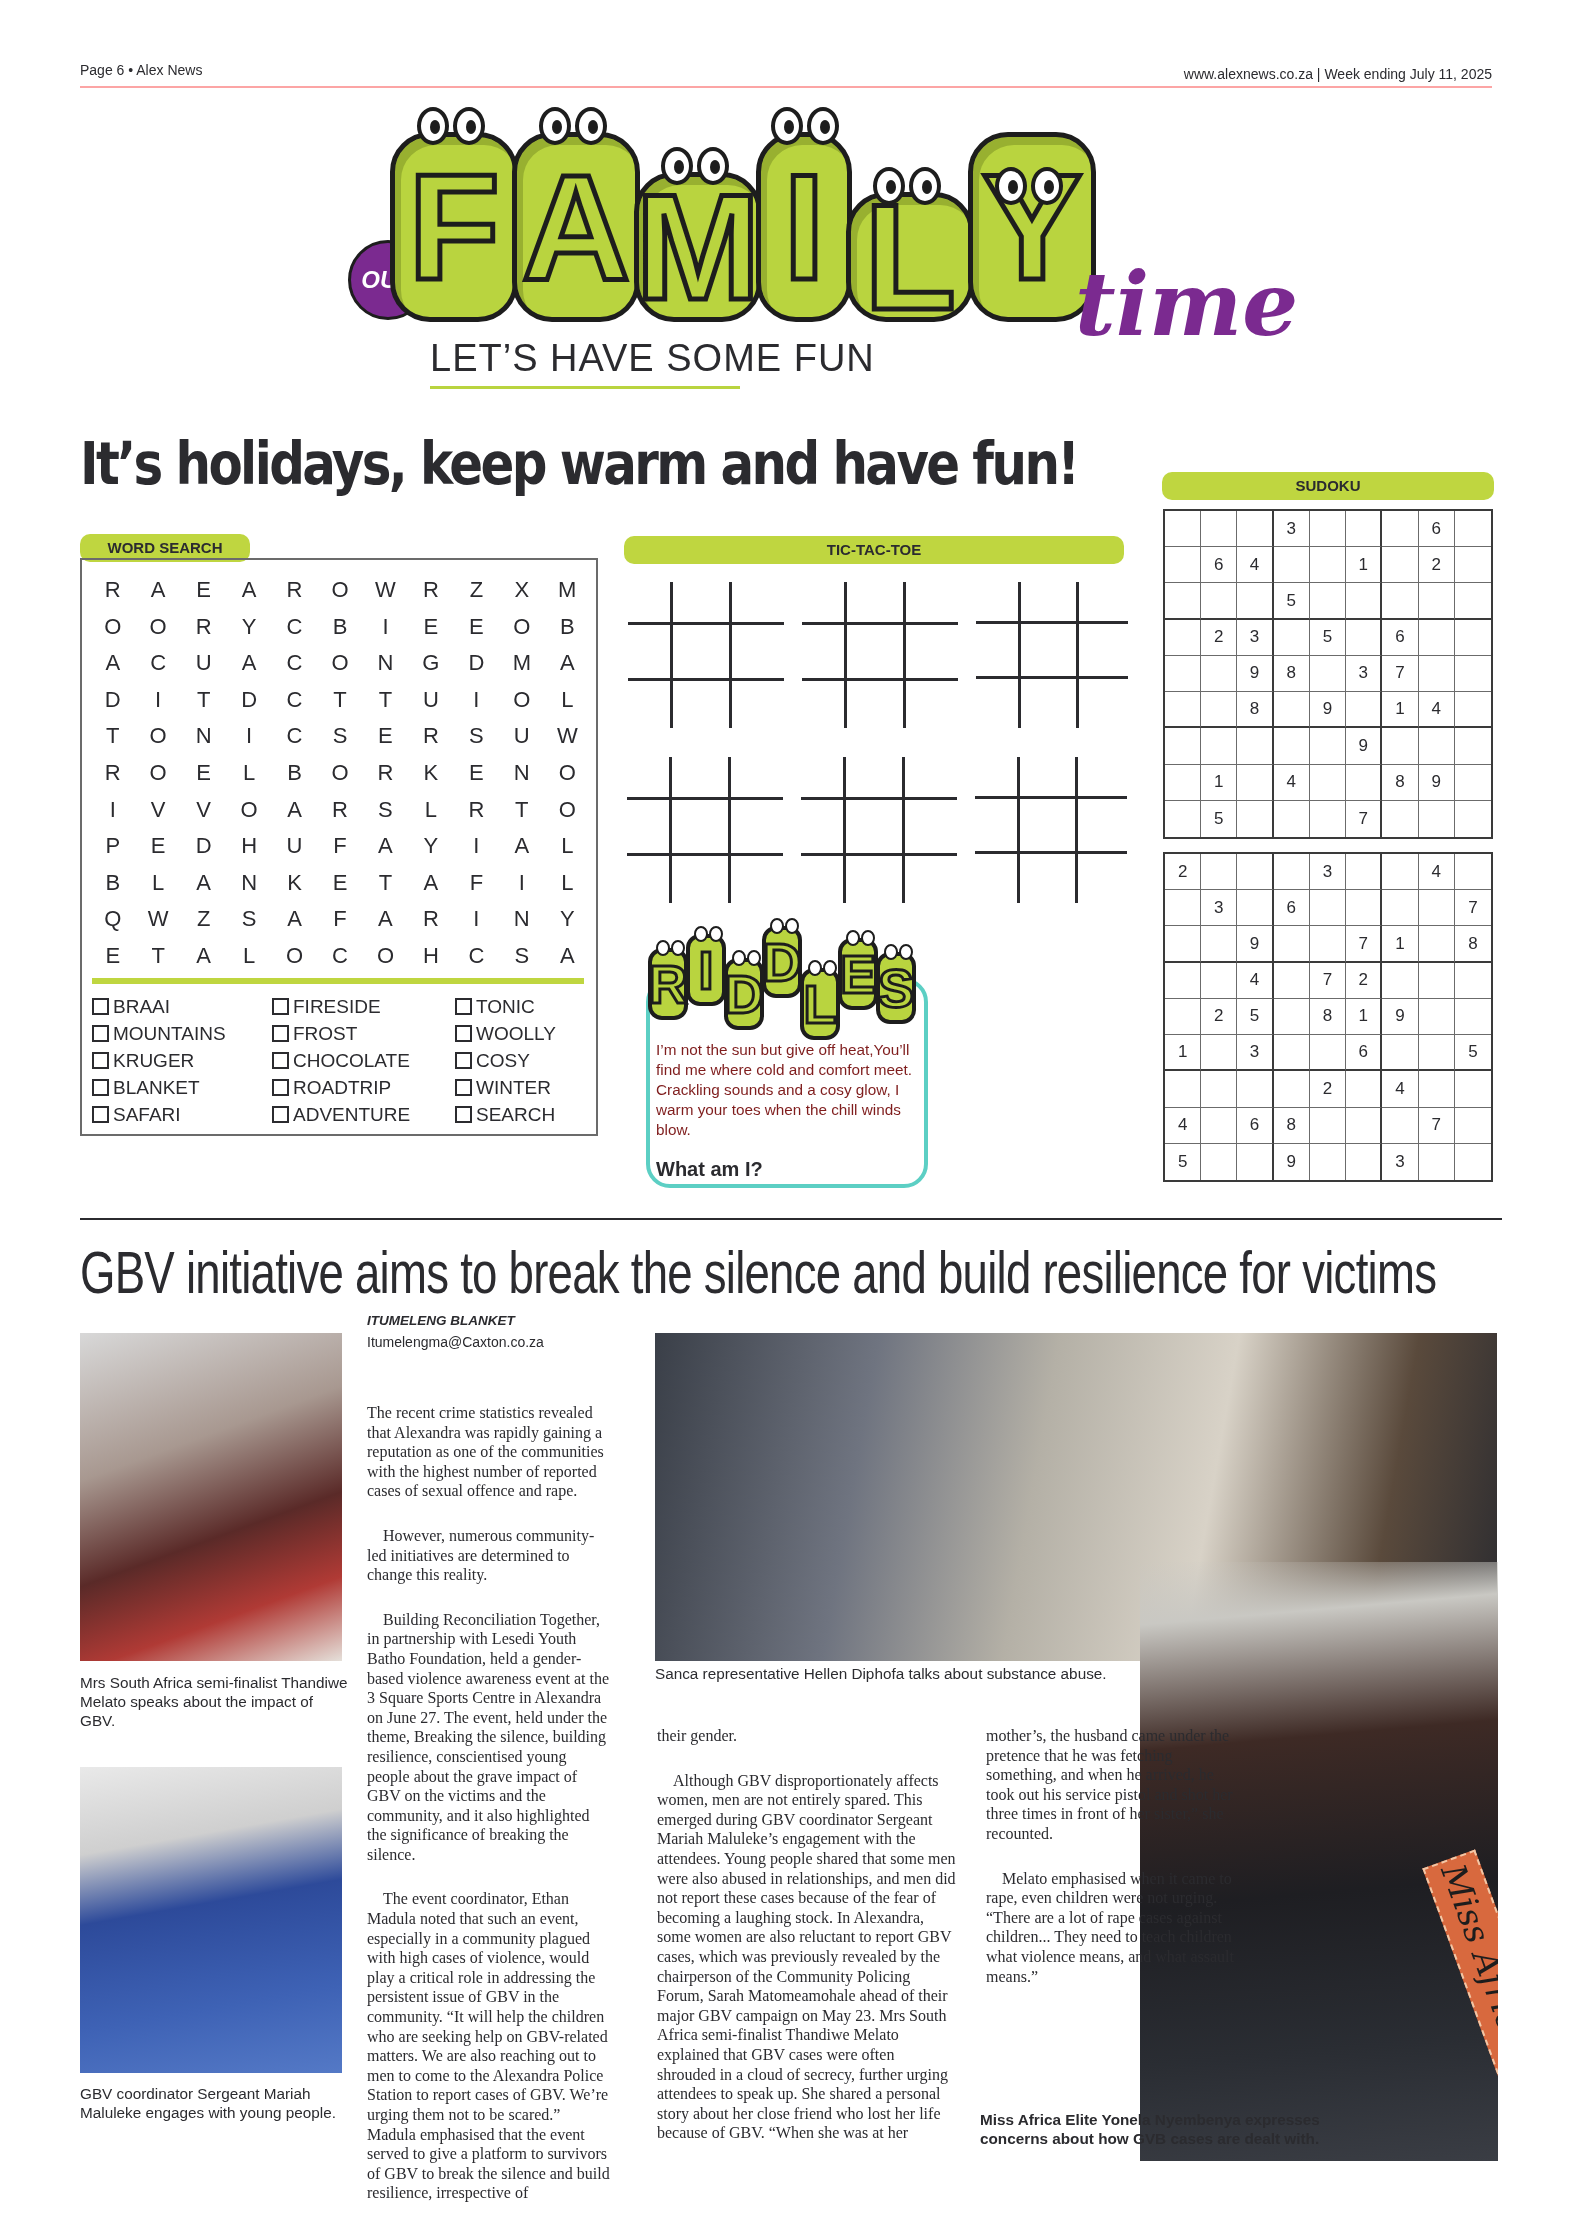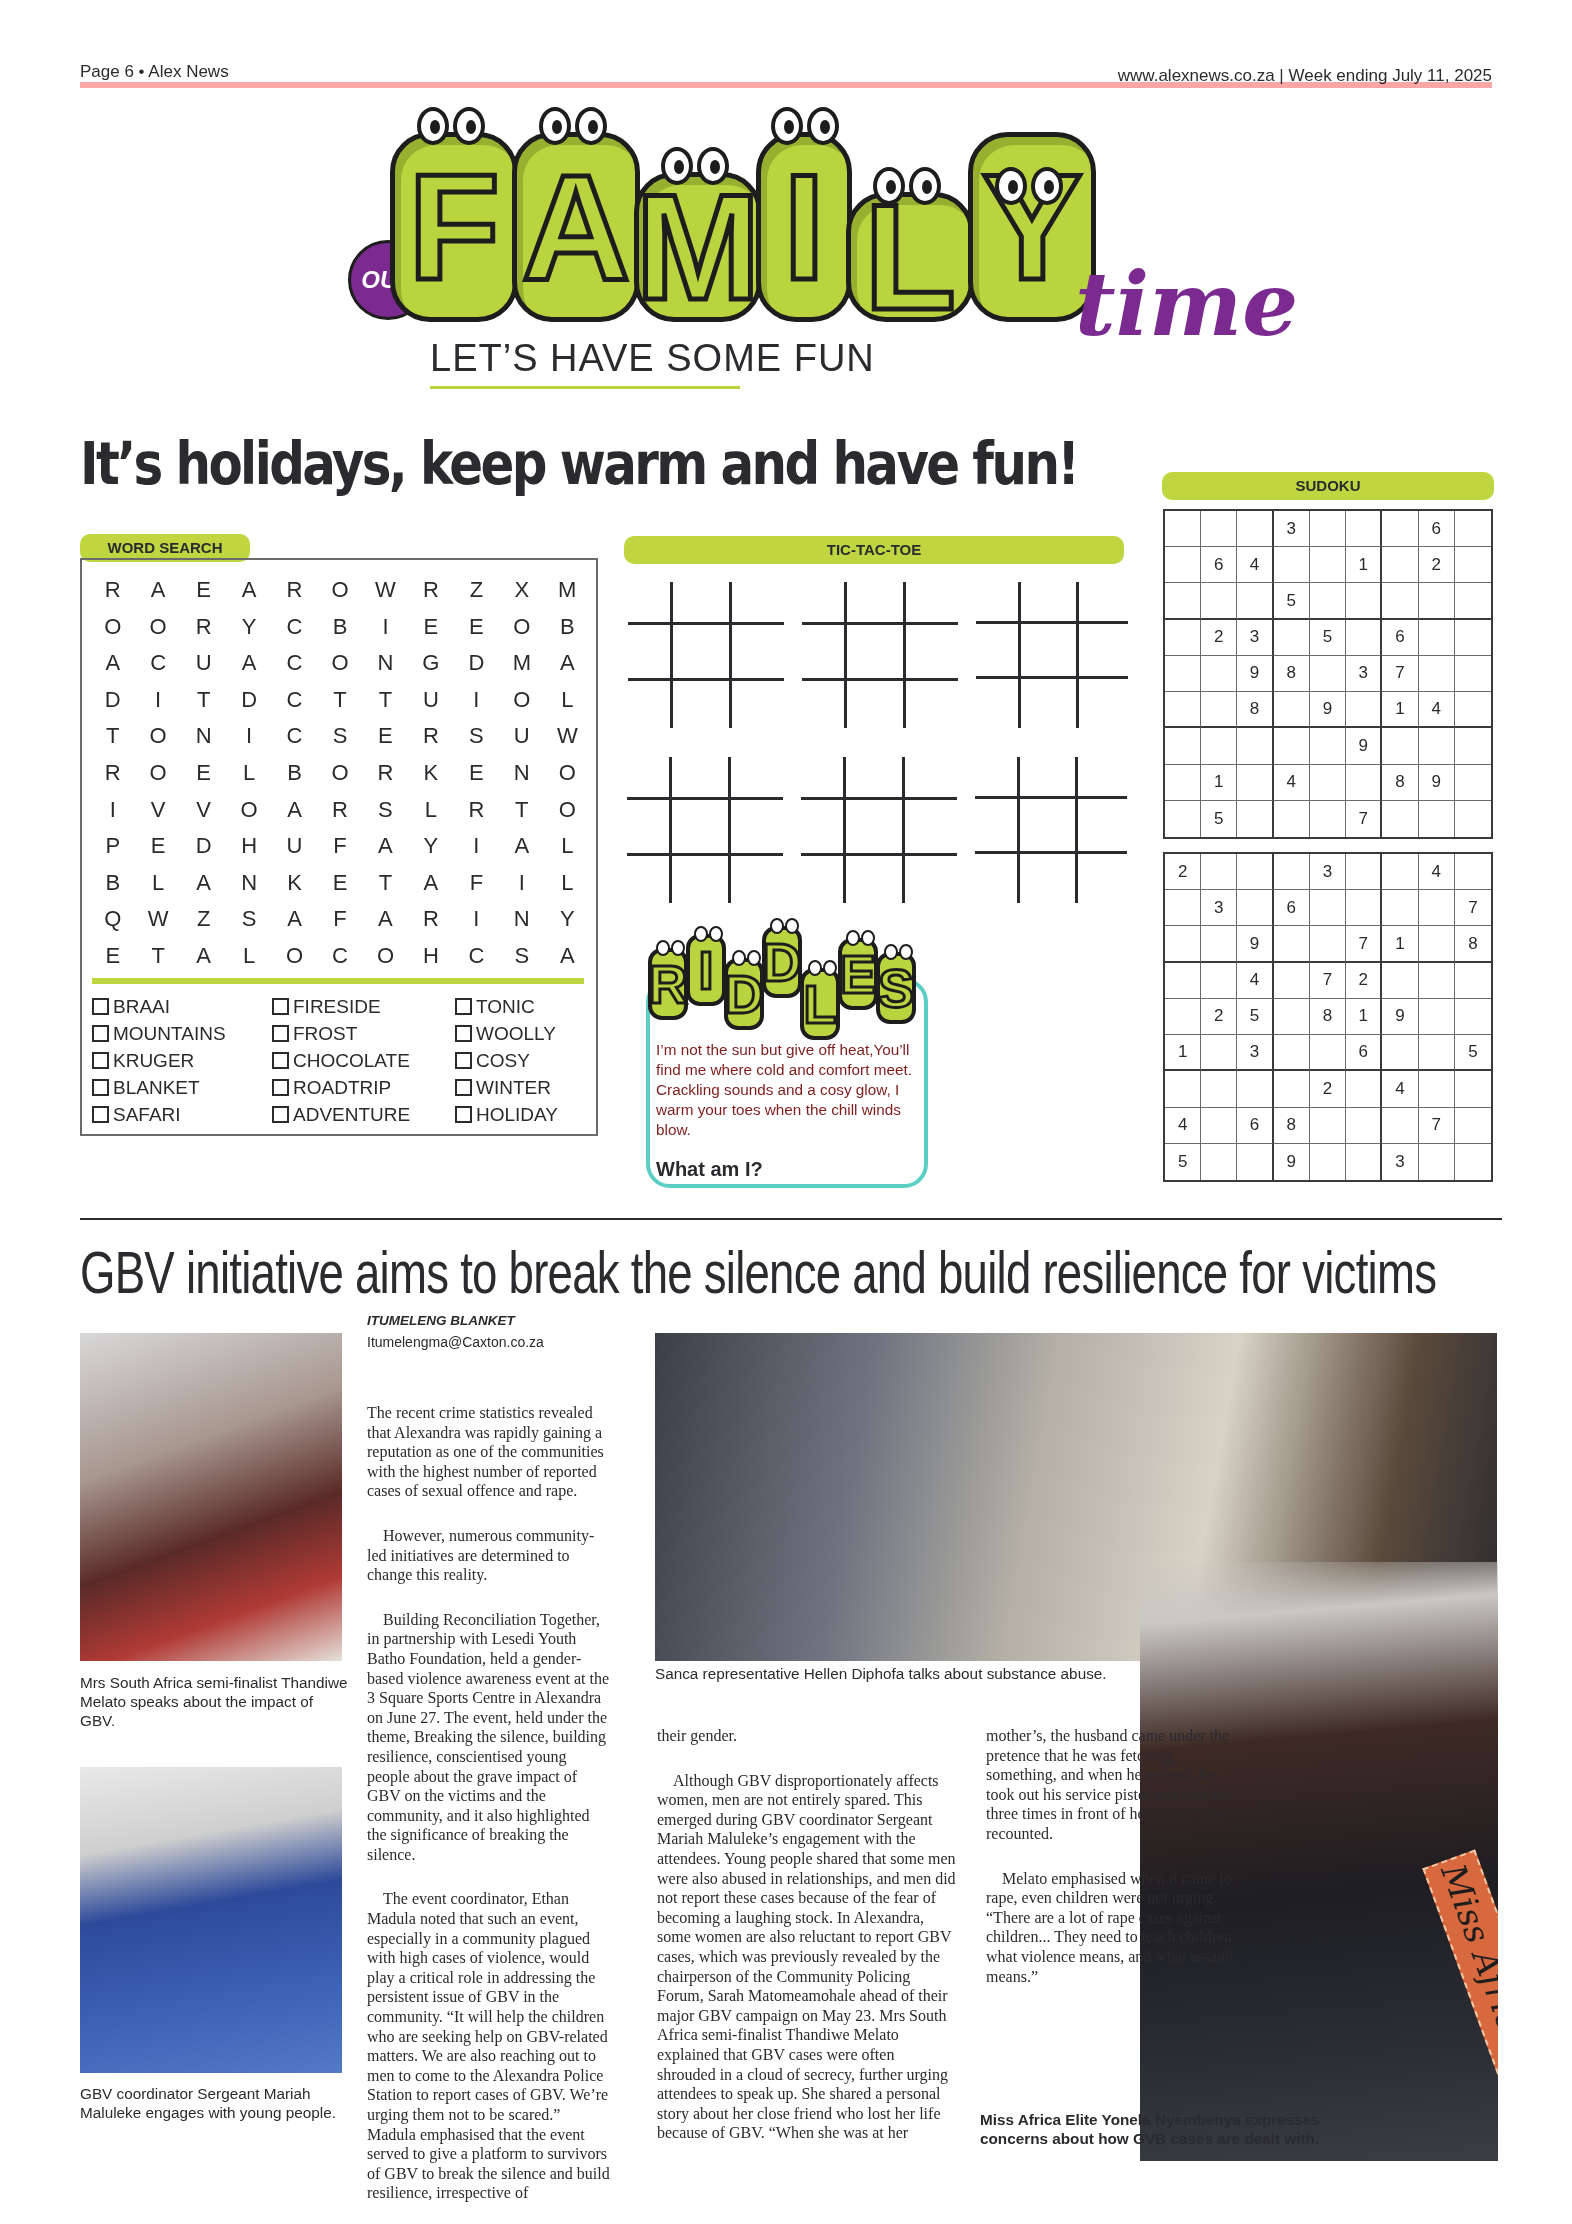--- a/index.html
+++ b/index.html
@@ -1,19 +1,19 @@
 <!DOCTYPE html>
 <html><head>
 <meta charset="utf-8">
 <style>
   * { box-sizing: border-box; margin: 0; padding: 0; }
   html, body { width: 1572px; height: 2224px; background: #ffffff; overflow: hidden; }
   body { position: relative; font-family: "Liberation Sans", sans-serif; color: #2b2b2f; }
 
-  .folio { position: absolute; top: 60px; left: 80px; right: 80px; height: 28px; border-bottom: 6px solid #fca5a5; font-size: 17px; }
+  .folio { position: absolute; top: 60px; left: 80px; right: 80px; height: 28px; border-bottom: 2px solid #fca5a5; font-size: 14px; }
   .folio .left { position: absolute; left: 0; top: 2px; }
   .folio .right { position: absolute; right: 0; top: 6px; }
 
   
   .banner { position: absolute; left: 340px; top: 112px; width: 960px; height: 290px; }
   .our-badge { position: absolute; left: 8px; top: 128px; width: 80px; height: 80px; border-radius: 50%; background: #7b2a90; border: 3px solid #1d1d1d; color: #fff; font-weight: bold; font-style: italic; font-size: 24px; display: flex; align-items: center; justify-content: center; }
   .family-letters { position: absolute; left: 50px; top: 20px; display: flex; }
   .fletter { position: relative; width: 128px; height: 190px; background: #b9d43f; border: 5px solid #1d1d1d; border-radius: 40px; margin-right: -6px; display: flex; align-items: center; justify-content: center; font-weight: 900; font-size: 150px; color: #b9d43f; -webkit-text-stroke: 5px #1d1d1d; box-shadow: 6px 8px 0 #98b030 inset; }
   .fletter .face { position: absolute; top: -30px; left: 22px; display: flex; gap: 4px; }
   .eye { width: 32px; height: 38px; border-radius: 50%; background: #fff; border: 4px solid #1d1d1d; position: relative; }
@@ -328,21 +328,21 @@
       <div class="ws-word">
         <span class="cbox"></span>
         <span>SAFARI</span>
       </div>
       <div class="ws-word">
         <span class="cbox"></span>
         <span>ADVENTURE</span>
       </div>
       <div class="ws-word">
         <span class="cbox"></span>
-        <span>HOLIDAY</span>
+        <span>SEARCH</span>
       </div>
     </div>
 </div>
 
 <div class="pill ttt-tab">TIC-TAC-TOE</div>
 <div class="ttt-area">
   <div class="ttt" style="left:4px;top:0;">
       <div class="v" style="left:42px"></div>
       <div class="v" style="left:101px"></div>
       <div class="h" style="top:40px"></div>

